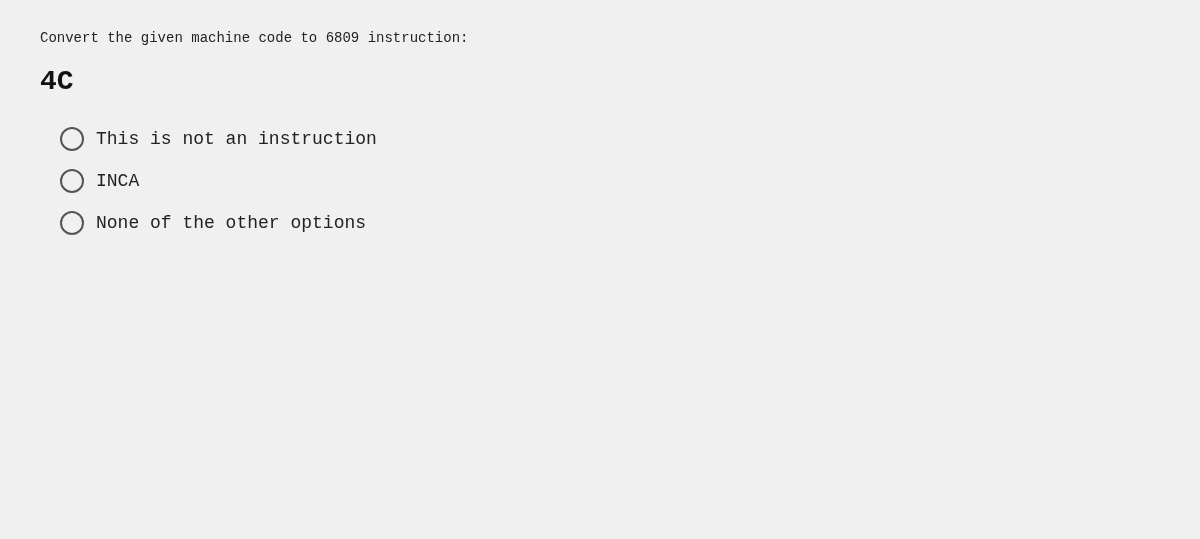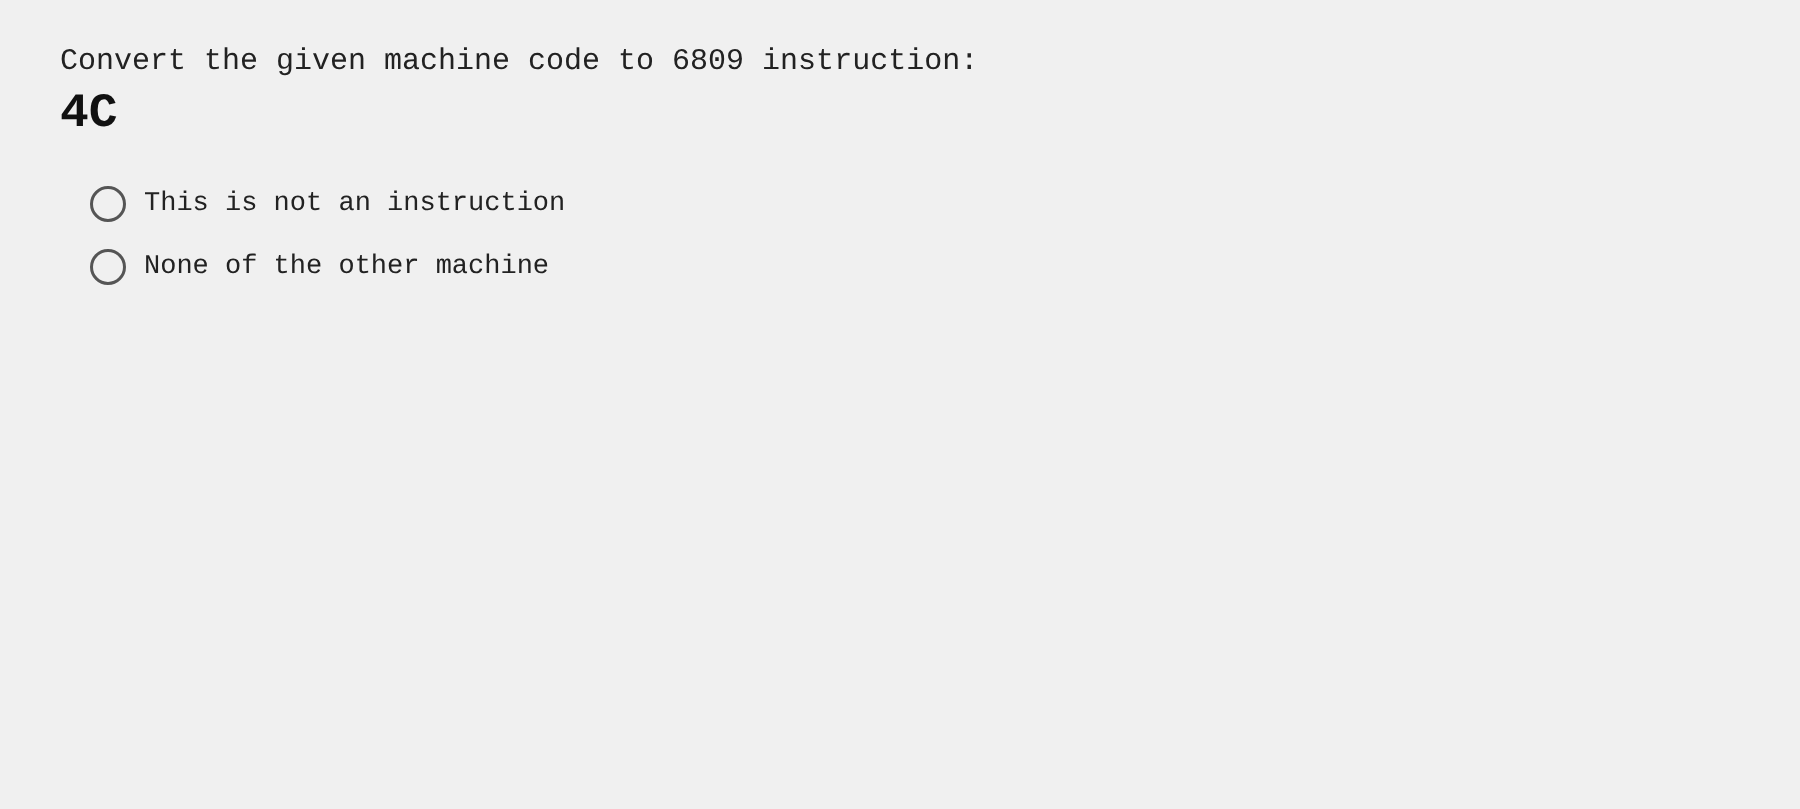--- a/index.html
+++ b/index.html
@@ -11,28 +11,28 @@
     body {
       width: 1200px;
       height: 539px;
       background-color: #f0f0f0;
       font-family: 'Courier New', Courier, monospace;
       padding: 30px 40px;
       overflow: hidden;
     }
 
     .question-title {
-      font-size: 20px;
+      font-size: 14px;
       color: #222;
-      margin-bottom: 4px;
+      margin-bottom: 20px;
       font-family: 'Courier New', Courier, monospace;
     }
 
     .machine-code {
-      font-size: 32px;
+      font-size: 28px;
       font-weight: bold;
       color: #111;
       margin-bottom: 30px;
       font-family: 'Courier New', Courier, monospace;
     }
 
     .options-list {
       display: flex;
       flex-direction: column;
       gap: 18px;
@@ -76,22 +76,26 @@
 
   <div class="machine-code">4C</div>
 
   <div class="options-list">
 
     <div class="option-item">
       <span class="radio-circle"></span>
       <span class="option-label">This is not an instruction</span>
     </div>
 
+    <div class="option-item">
+      <span class="radio-circle"></span>
+      <span class="option-label">INCA</span>
+    </div>
 
     <div class="option-item">
       <span class="radio-circle"></span>
-      <span class="option-label">None of the other machine</span>
+      <span class="option-label">None of the other options</span>
     </div>
 
 
 
   </div>
 </div>
 
 </body></html>

